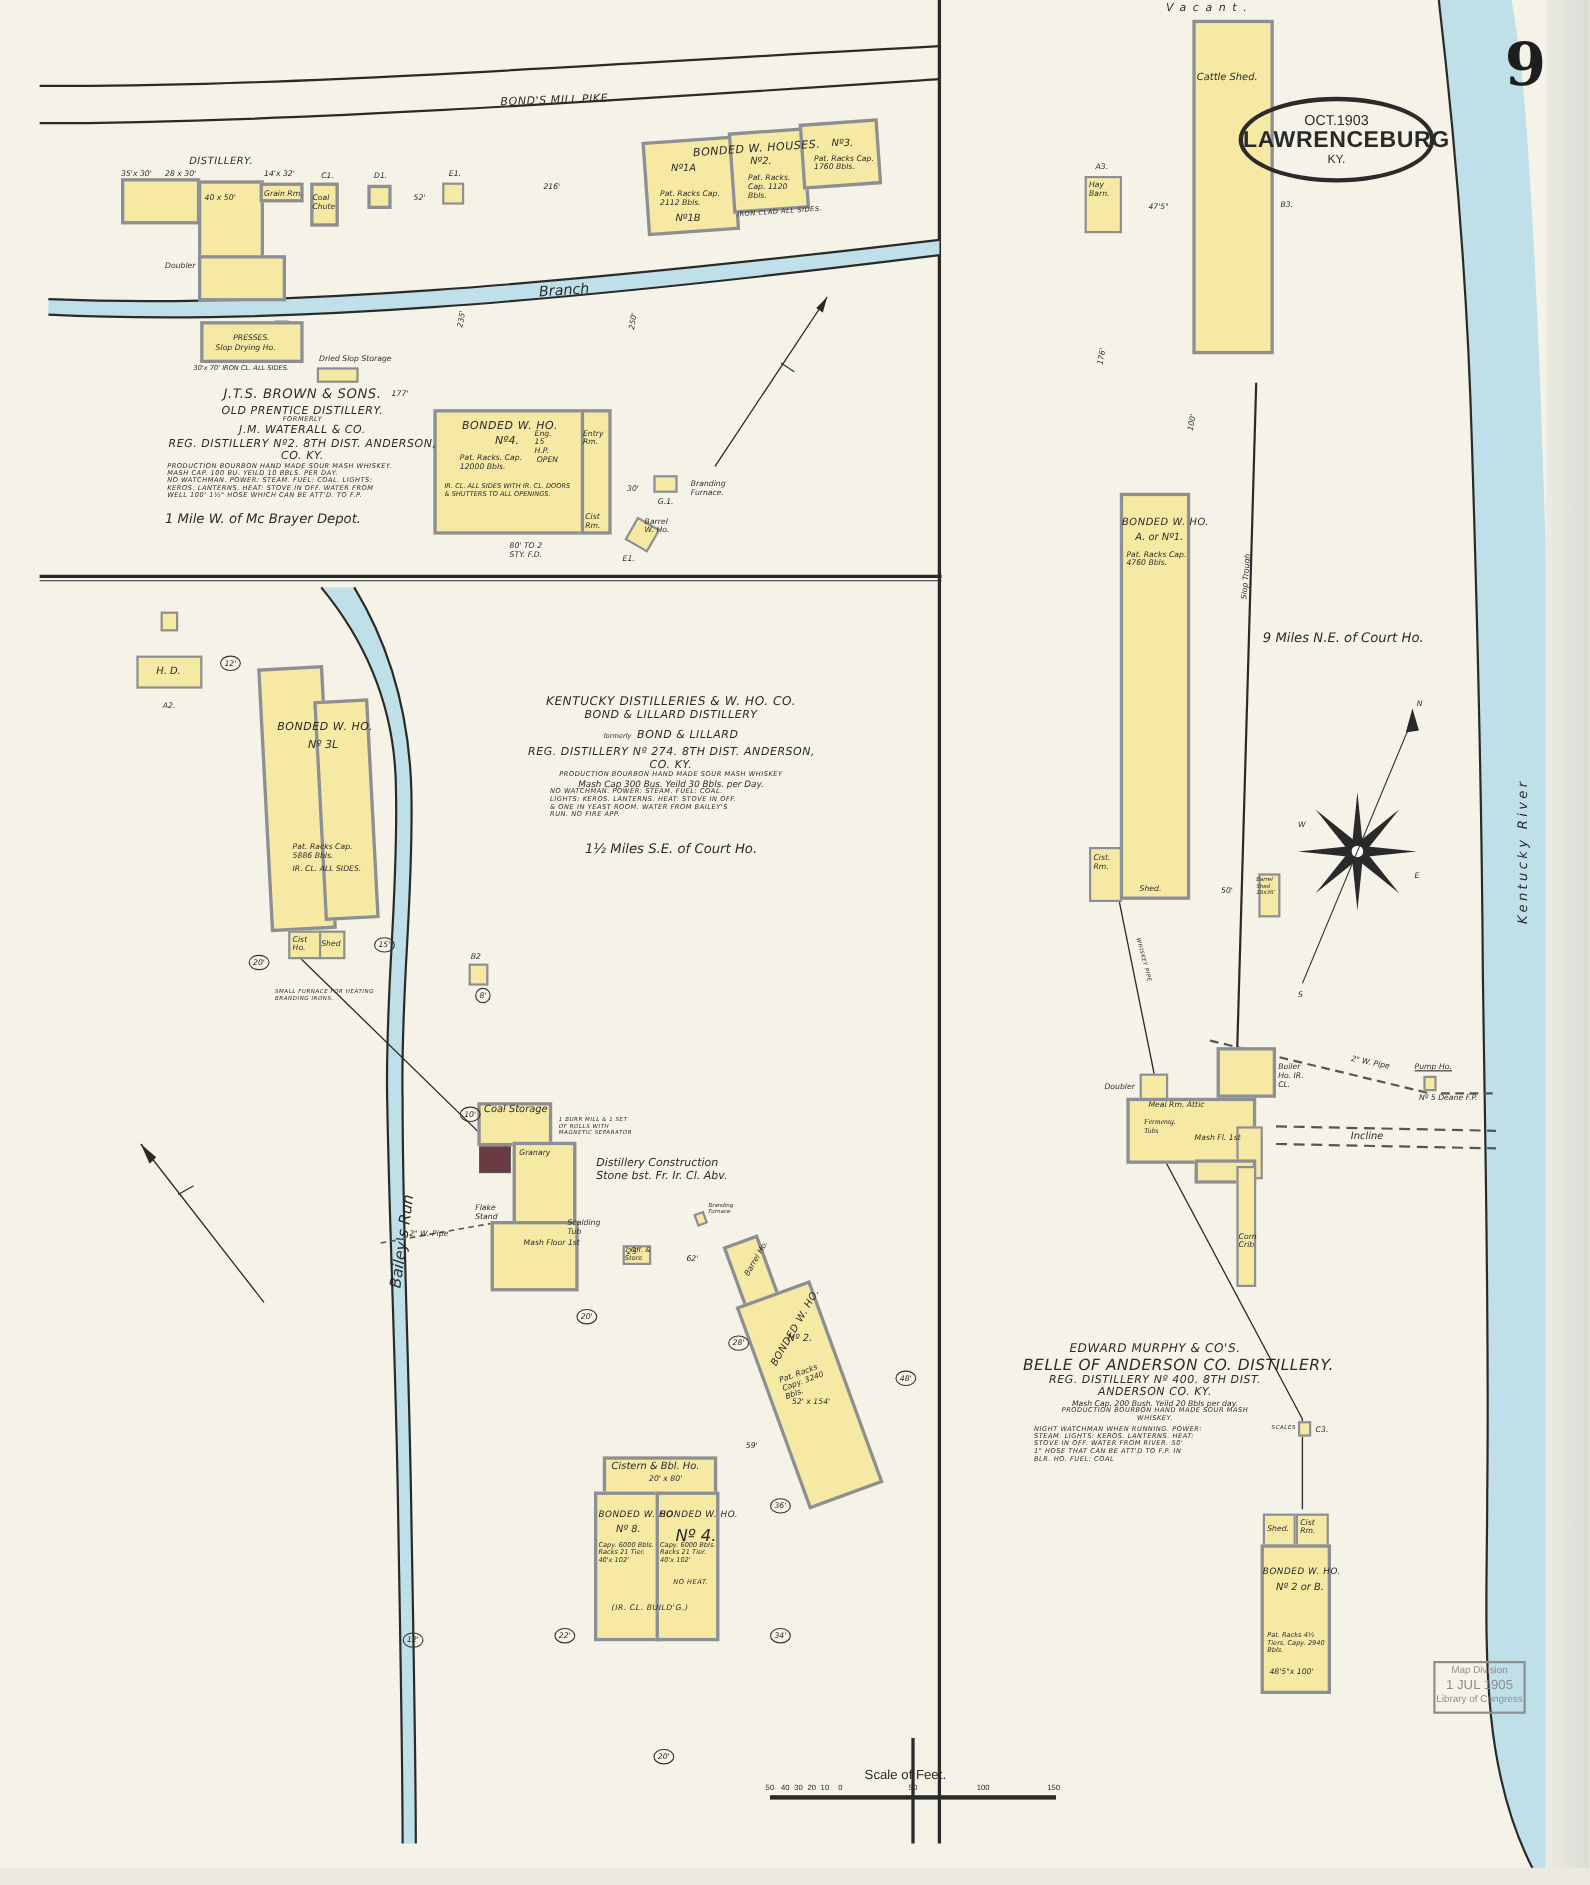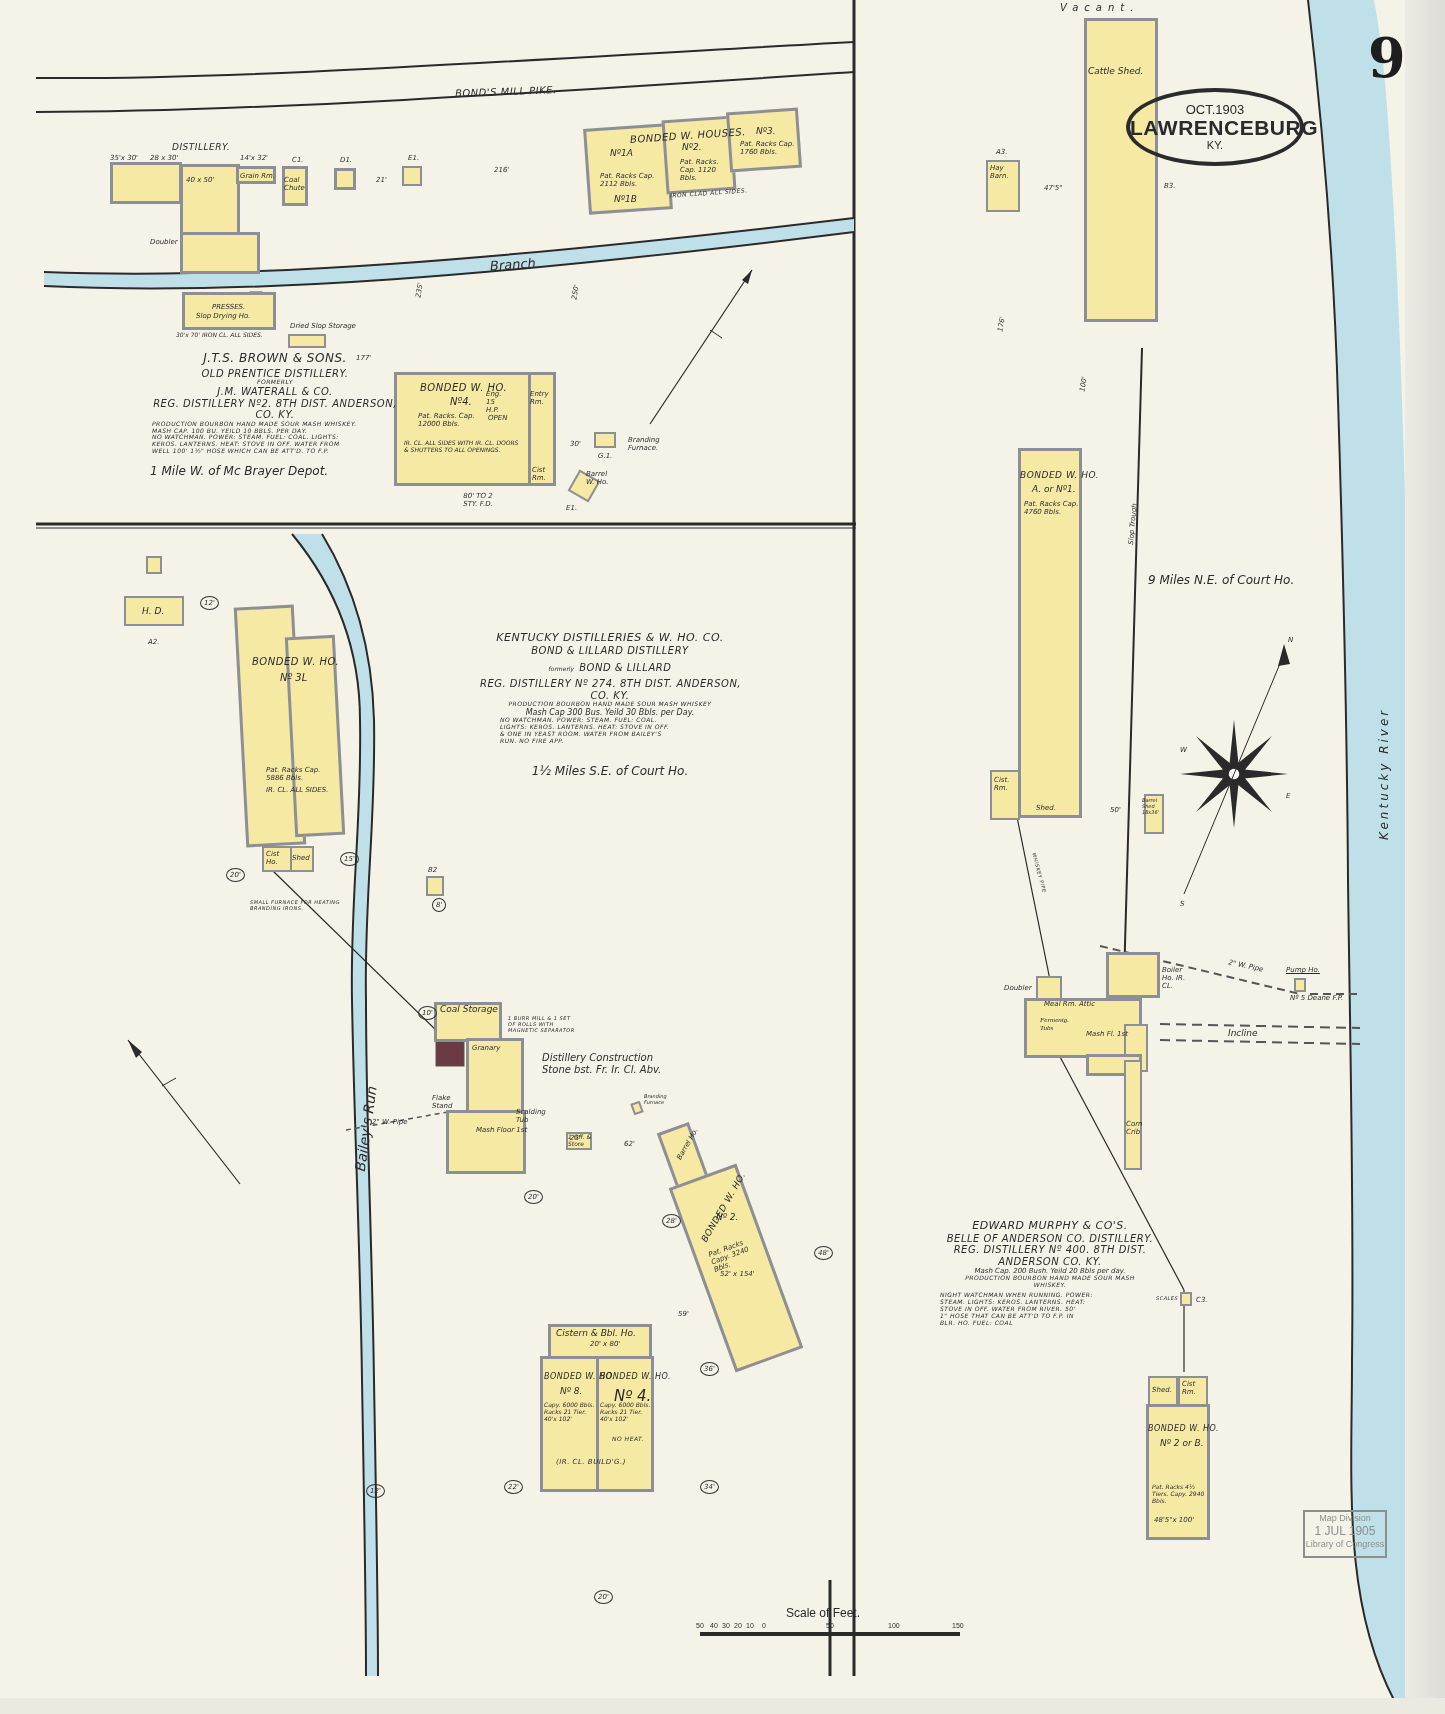--- a/index.html
+++ b/index.html
@@ -306,37 +306,37 @@
   <span class="t" style="left:1148px;top:574px;font-size:12px;">9 Miles N.E. of Court Ho.</span>
   <span class="t" style="left:1378px;top:540px;font-size:12px;transform:rotate(-90deg);transform-origin:left top;top:840px;letter-spacing:3px;">Kentucky River</span>
 
   <span class="t small" style="left:1180px;top:746px;">W</span>
   <span class="t small" style="left:1286px;top:792px;">E</span>
   <span class="t small" style="left:1288px;top:636px;">N</span>
   <span class="t small" style="left:1180px;top:900px;">S</span>
 
   <div style="position:absolute;left:930px;top:1220px;width:240px;text-align:center;">
     <div class="t caps" style="position:static;font-size:11px;">EDWARD MURPHY &amp; CO'S.</div>
-    <div class="t caps" style="position:static;font-size:10px;">BELLE OF ANDERSON CO. DISTILLERY.</div>
+    <div class="t caps" style="position:static;font-size:14px;">BELLE OF ANDERSON CO. DISTILLERY.</div>
     <div class="t caps" style="position:static;font-size:10px;">REG. DISTILLERY Nº 400. 8th DIST.</div>
     <div class="t caps" style="position:static;font-size:10px;">ANDERSON CO. KY.</div>
     <div class="t" style="position:static;font-size:7px;">Mash Cap. 200 Bush. Yeild 20 Bbls per day.</div>
     <div class="t caps" style="position:static;font-size:6px;">PRODUCTION BOURBON HAND MADE SOUR MASH</div>
     <div class="t caps" style="position:static;font-size:6px;">WHISKEY.</div>
     <div style="text-align:left;margin-left:10px;margin-top:3px;">
       <div class="t caps" style="position:static;font-size:6px;">NIGHT WATCHMAN WHEN RUNNING. POWER:</div>
       <div class="t caps" style="position:static;font-size:6px;">STEAM. LIGHTS: KEROS. LANTERNS. HEAT:</div>
       <div class="t caps" style="position:static;font-size:6px;">STOVE IN OFF. WATER FROM RIVER. 50'</div>
       <div class="t caps" style="position:static;font-size:6px;">1" HOSE THAT CAN BE ATT'D TO F.P. IN</div>
       <div class="t caps" style="position:static;font-size:6px;">BLR. HO. FUEL: COAL</div>
     </div>
   </div>
 
   <span class="t small" style="left:494px;top:166px;">216'</span>
-  <span class="t small" style="left:376px;top:176px;">21'</span>
+  <span class="t small" style="left:376px;top:176px;">52'</span>
   <span class="t small" style="left:412px;top:286px;transform:rotate(-80deg);">235'</span>
   <span class="t small" style="left:568px;top:288px;transform:rotate(-80deg);">250'</span>
   <span class="t small" style="left:356px;top:354px;">177'</span>
   <span class="t small" style="left:570px;top:440px;">30'</span>
   <span class="t small" style="left:994px;top:320px;transform:rotate(-80deg);">176'</span>
   <span class="t small" style="left:1076px;top:380px;transform:rotate(-80deg);">100'</span>
   <span class="t small" style="left:1044px;top:184px;">47'5"</span>
   <span class="t small" style="left:1110px;top:806px;">50'</span>
   <span class="t small" style="left:570px;top:1134px;">25'</span>
   <span class="t small" style="left:624px;top:1140px;">62'</span>

